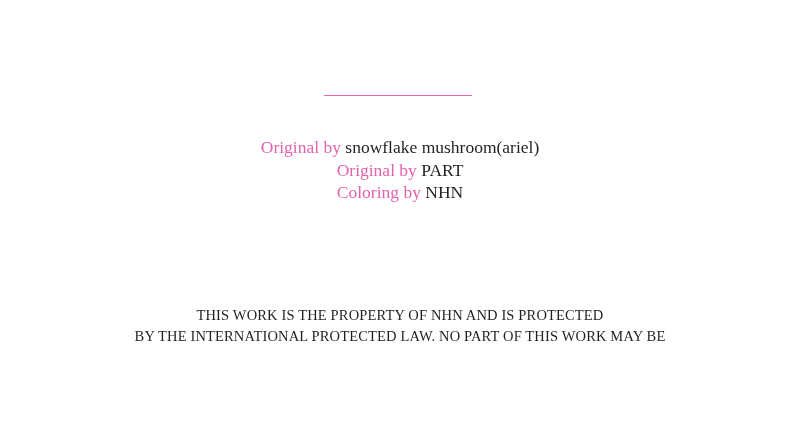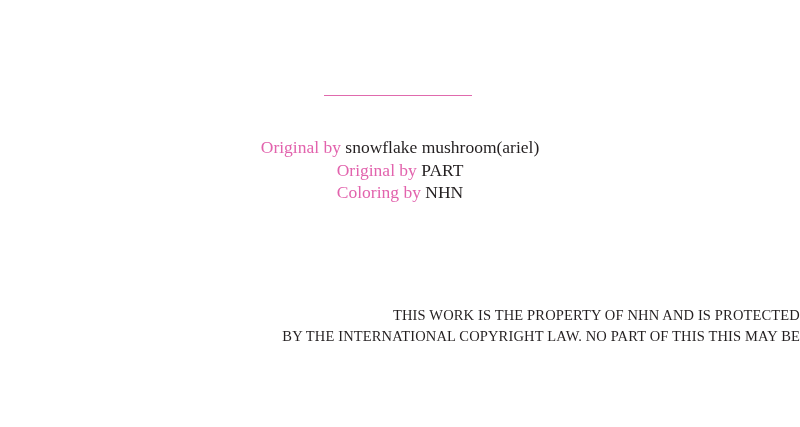--- a/index.html
+++ b/index.html
@@ -48,21 +48,21 @@
   }
   .credit-name {
     color: #231f20;
     font-family: "Liberation Serif", serif;
   }
   .copyright {
     position: absolute;
     top: 305px;
     left: 0;
     width: 800px;
-    text-align: right;
+    text-align: center;
     color: #231f20;
   }
   .copyright-line {
     font-size: 14.5px;
     line-height: 20.5px;
     letter-spacing: 0.15px;
     white-space: nowrap;
     margin: 0;
     padding: 0;
   }
@@ -84,16 +84,16 @@
       <span class="credit-name">PART</span>
     </p>
     <p class="credit-line">
       <span class="credit-role">Coloring by</span>
       <span class="credit-name">NHN</span>
     </p>
   </div>
 
   <div class="copyright">
     <p class="copyright-line">THIS WORK IS THE PROPERTY OF NHN AND IS PROTECTED</p>
-    <p class="copyright-line">BY THE INTERNATIONAL COPYRIGHT LAW. NO PART OF THIS THIS MAY BE</p>
+    <p class="copyright-line">BY THE INTERNATIONAL PROTECTED LAW. NO PART OF THIS WORK MAY BE</p>
   </div>
 
 </div>
 
 </body></html>

